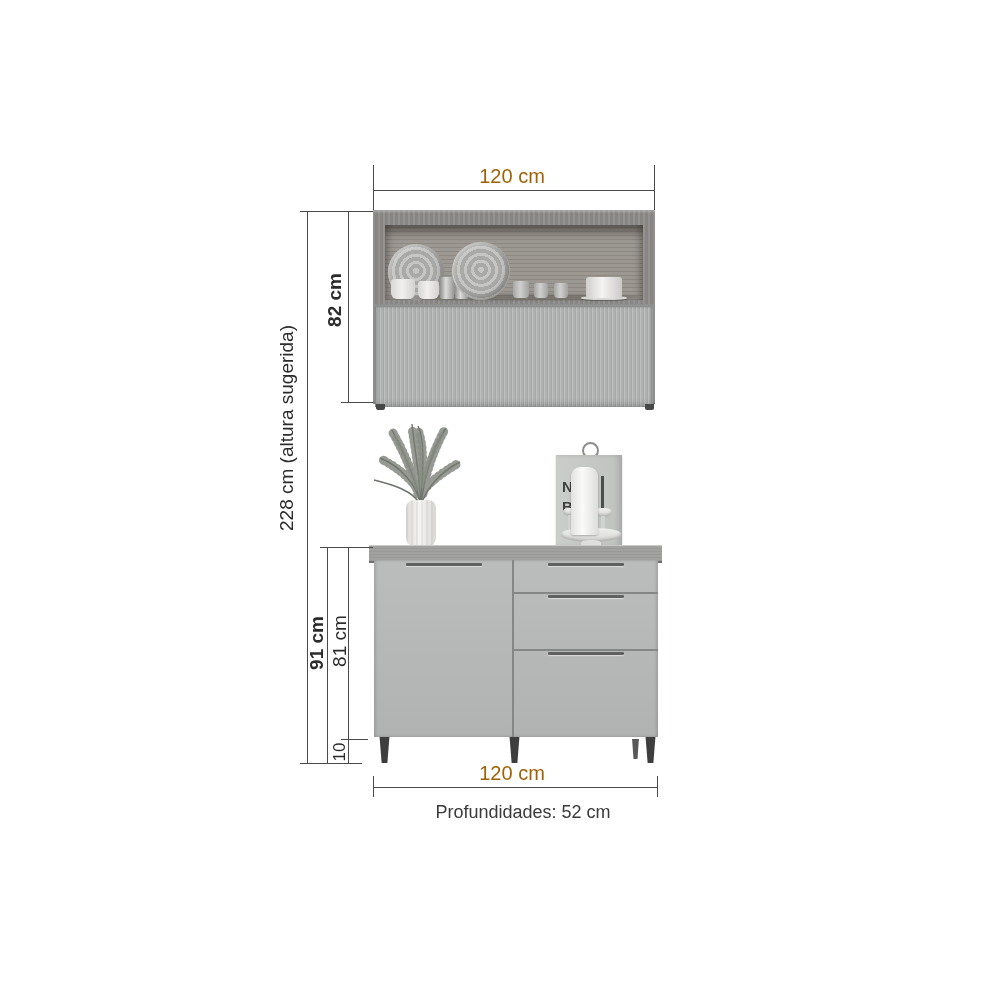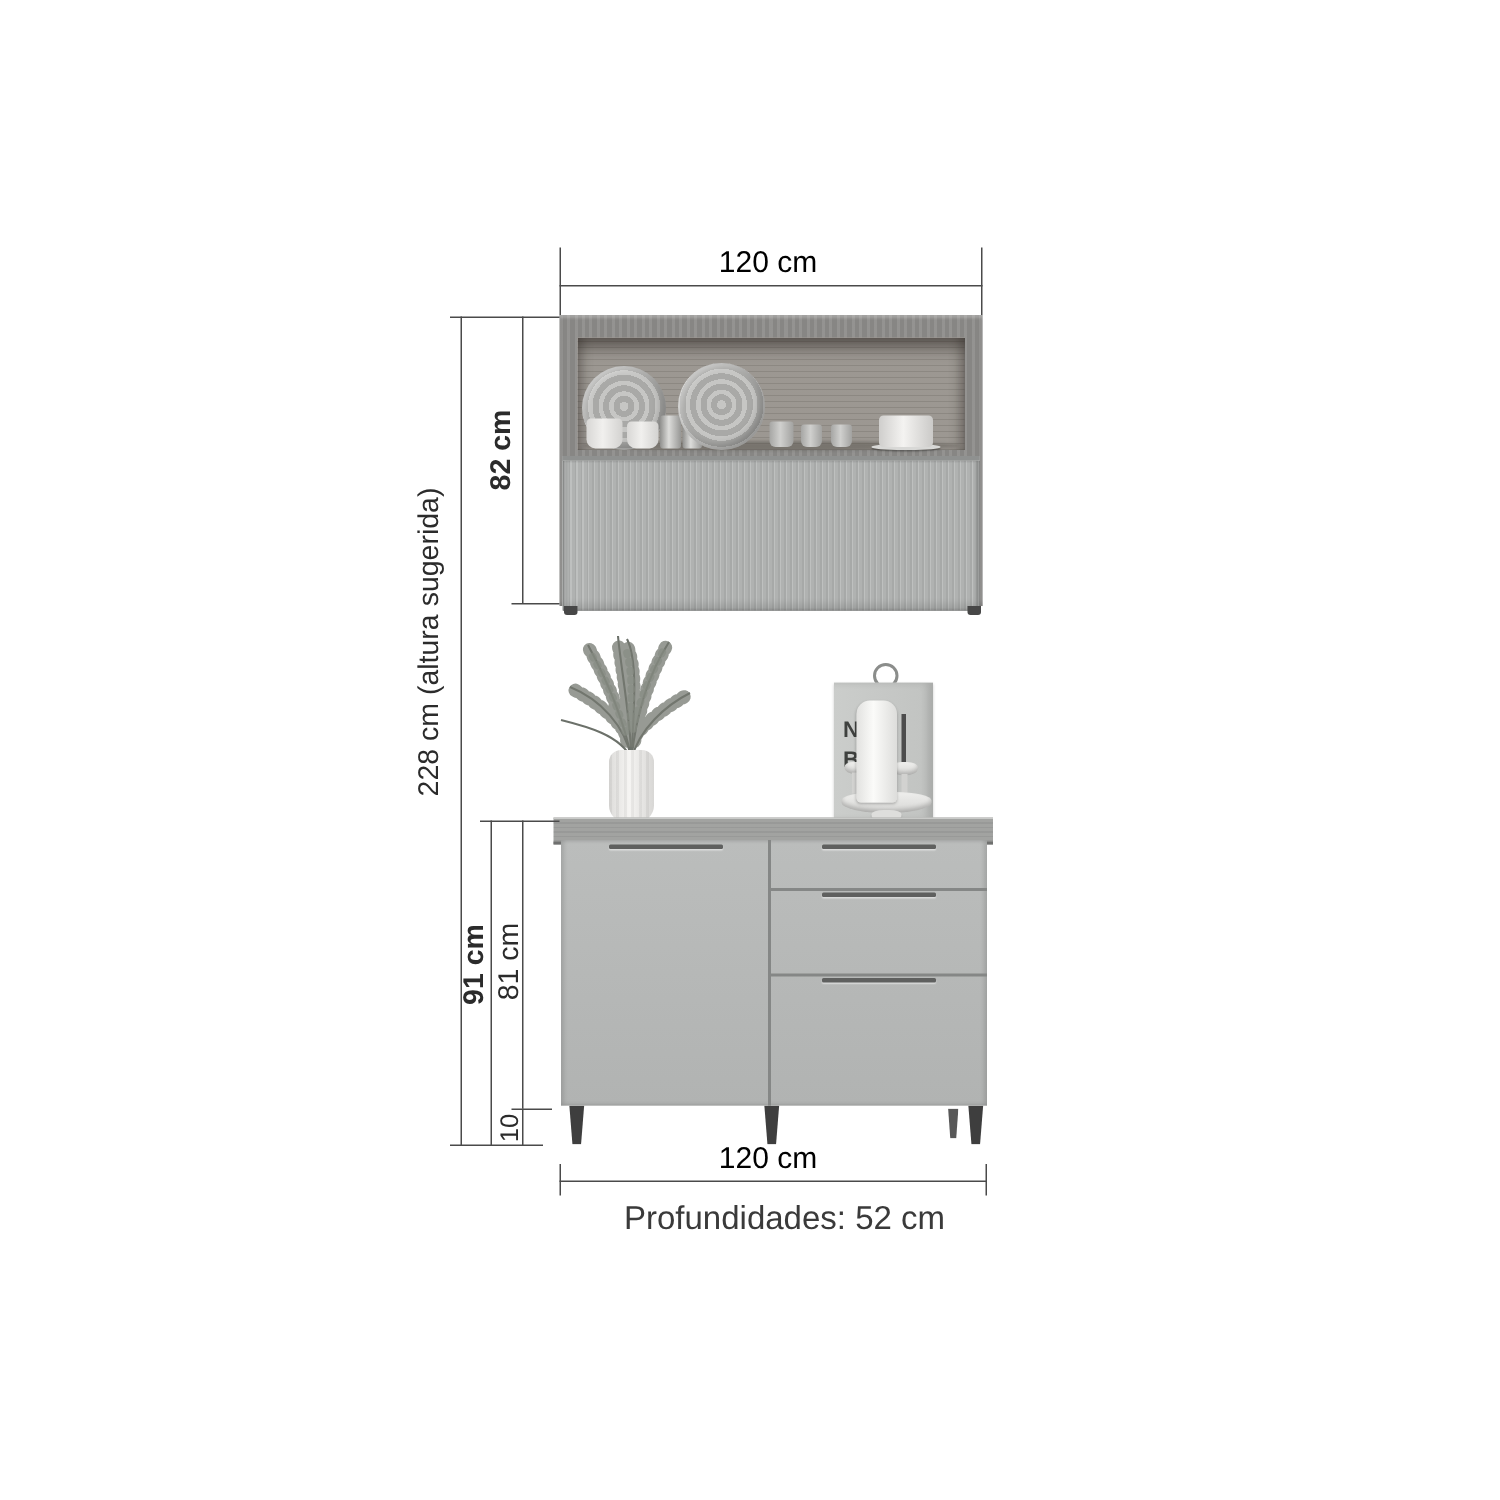--- a/index.html
+++ b/index.html
@@ -5,24 +5,24 @@
   html,body{margin:0;padding:0;}
   body{
     width:1000px;height:1000px;background:#ffffff;
     font-family:"Liberation Sans", sans-serif;
     position:relative;overflow:hidden;
   }
   .abs{position:absolute;}
   
   .hline{position:absolute;height:1px;background:#4a4a4a;}
   .vline{position:absolute;width:1px;background:#4a4a4a;}
-  .dim-label{position:absolute;font-size:20px;color:#000000;transform:translate(-50%,-50%);white-space:nowrap;}
+  .dim-label{position:absolute;font-size:20px;color:#a16207;transform:translate(-50%,-50%);white-space:nowrap;}
   .dim-vlabel{position:absolute;font-size:19px;color:#2b2b2b;transform:translate(-50%,-50%) rotate(-90deg);white-space:nowrap;}
   .bold{font-weight:bold;}
-  .depth-note{position:absolute;font-size:22px;color:#3a3a3a;transform:translate(-50%,-50%);white-space:nowrap;}
+  .depth-note{position:absolute;font-size:18px;color:#3a3a3a;transform:translate(-50%,-50%);white-space:nowrap;}
   
   .wood-frame{
     position:absolute;background:#8e8d8b;
     background-image:repeating-linear-gradient(90deg, rgba(255,255,255,.05) 0 2px, rgba(0,0,0,.05) 2px 5px);
     box-shadow:inset 0 2px 2px rgba(255,255,255,.25), inset 0 -2px 3px rgba(0,0,0,.2);
   }
   .wood-opening{
     position:absolute;background:#97928c;
     background-image:repeating-linear-gradient(0deg, rgba(0,0,0,.07) 0 1px, rgba(255,255,255,.05) 1px 4px);
     box-shadow:inset 0 12px 9px -5px rgba(35,30,25,.5), inset -7px 0 7px -4px rgba(35,30,25,.35), inset 7px 0 7px -4px rgba(35,30,25,.35);

